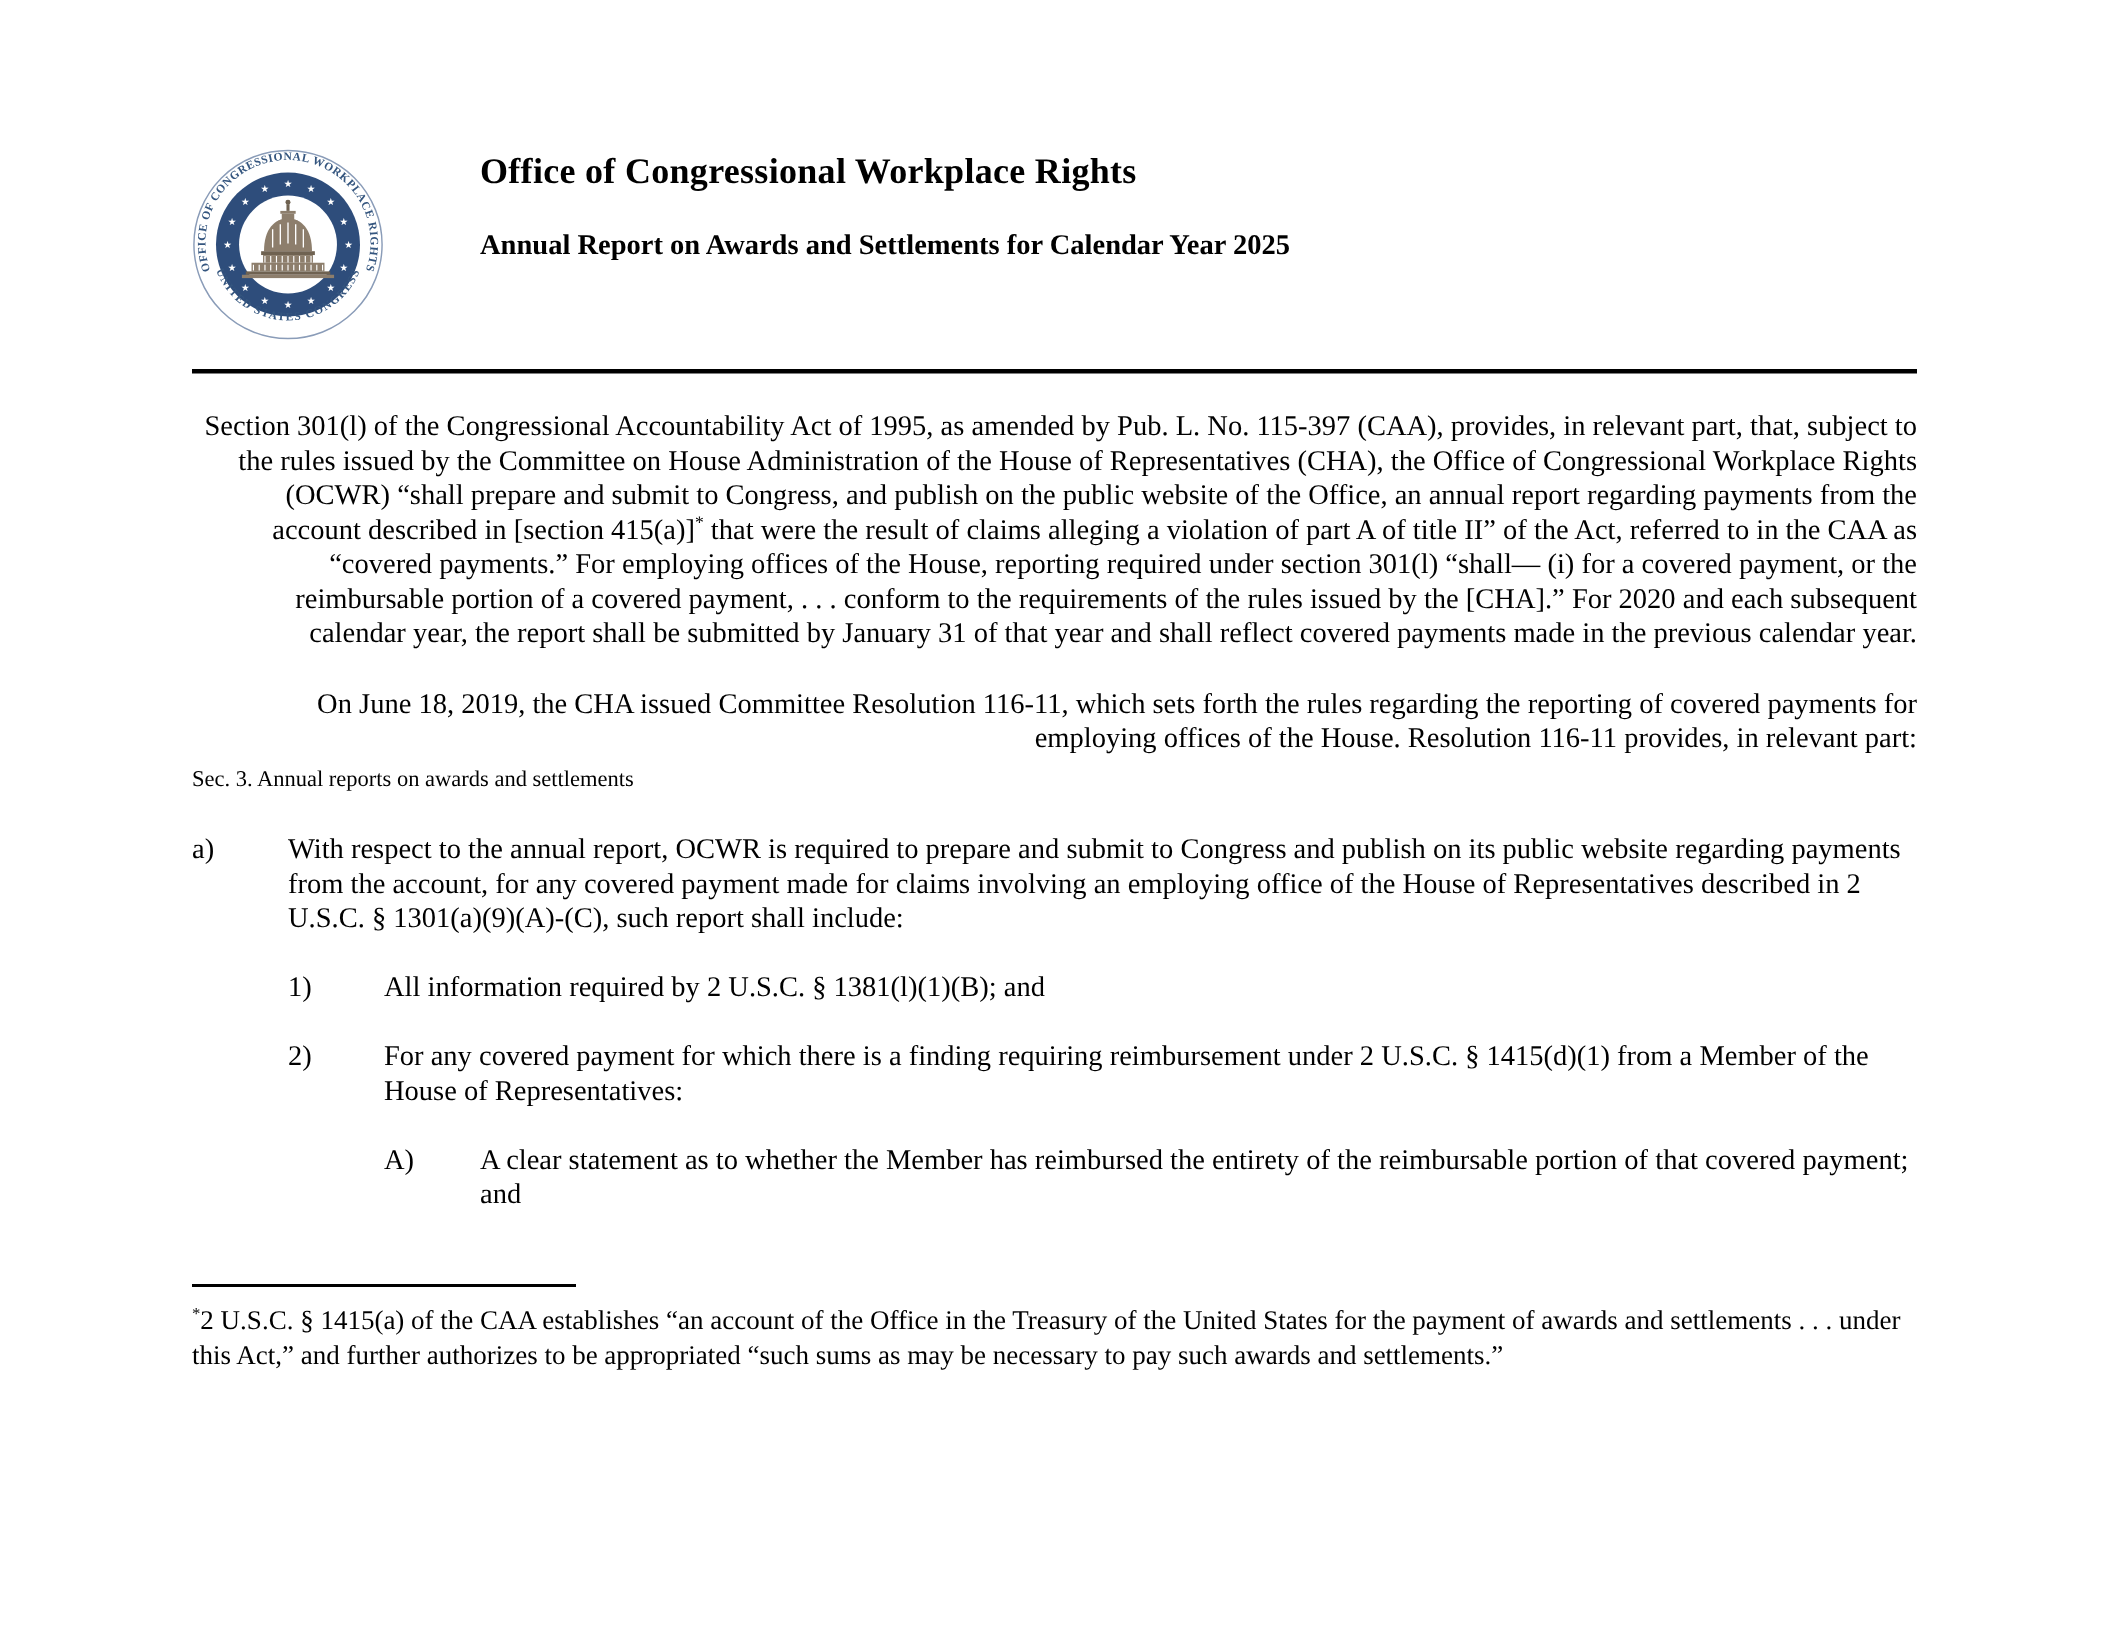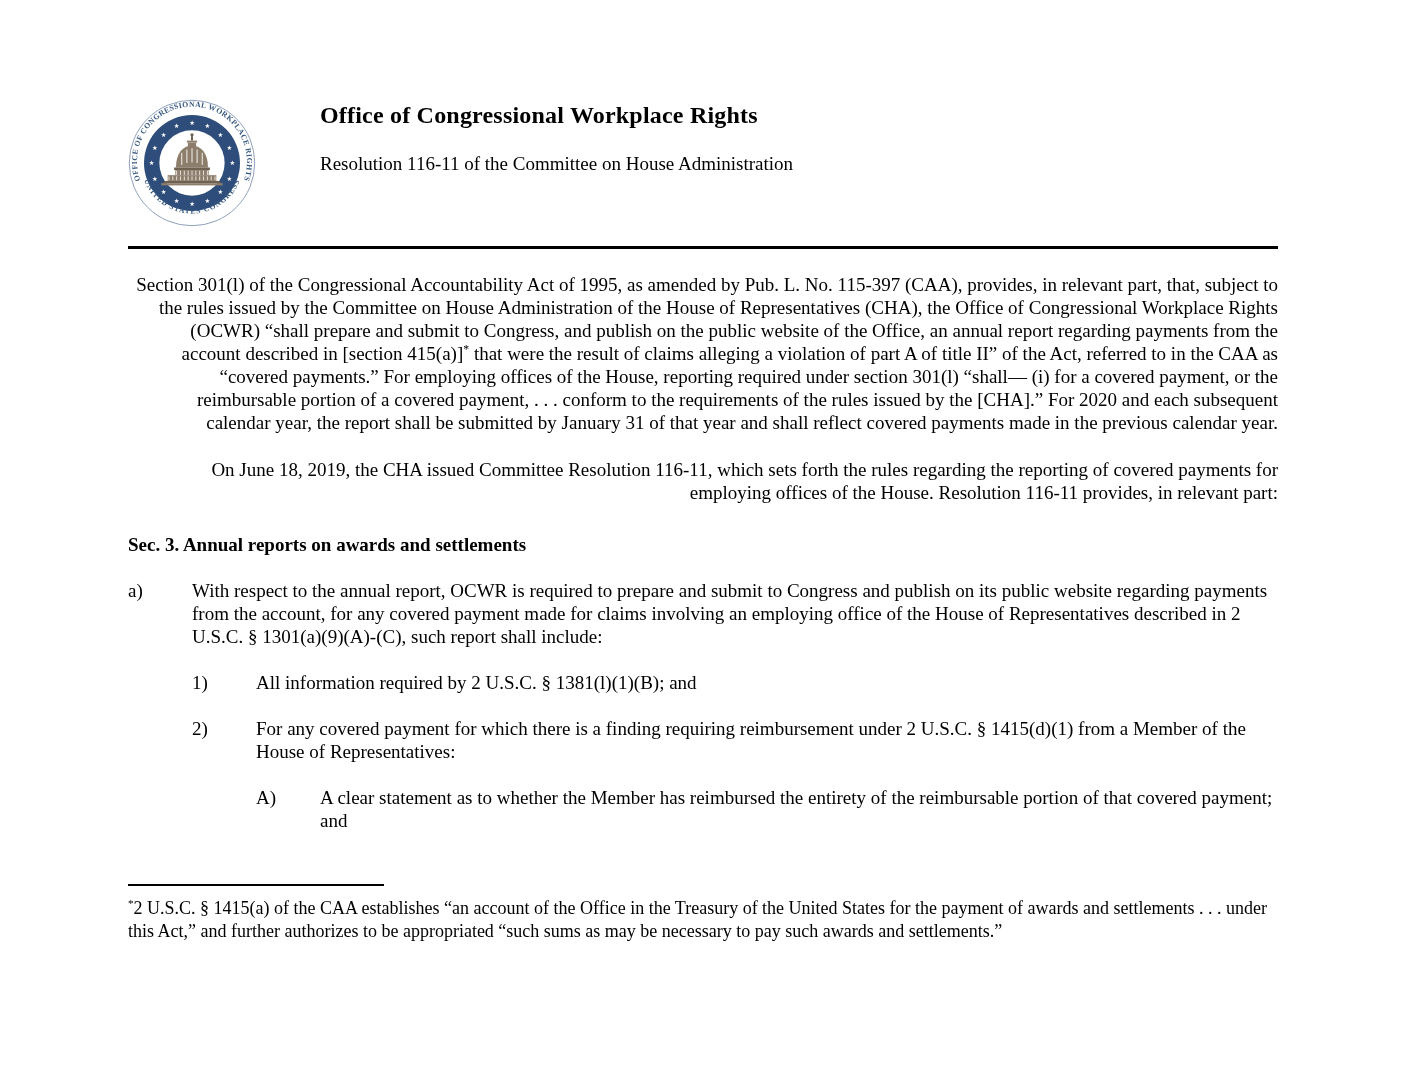--- a/index.html
+++ b/index.html
@@ -16,29 +16,29 @@
   }
   .header { display: flex; margin-top: 97px; }
   .seal-wrap { width: 128px; height: 132px; flex: 0 0 auto; }
   .seal-wrap svg { width: 128px; height: 132px; }
   .header-text { margin-left: 64px; padding-top: 4px; }
   .page-title { font-size: 24px; font-weight: bold; line-height: 28px; letter-spacing: 0.2px; }
   .report-block { margin-top: 23px; font-size: 19px; line-height: 23px; }
   .bold { font-weight: bold; }
   .header-rule { height: 3px; background: #000000; margin-top: 17px; border: none; }
   .para { font-size: 19px; line-height: 23px; margin-top: 24px; text-align: right; }
-  .section-heading { font-size: 19px; line-height: 23px; font-weight: bold; margin-top: 29px; }
+  .section-heading { font-size: 15px; line-height: 23px; font-weight: normal; margin-top: 5px; }
   .li { display: flex; margin-top: 23px; font-size: 19px; line-height: 23px; }
   .li-label { flex: 0 0 64px; }
   .li-body { flex: 1 1 auto; }
   .indent-1 { margin-left: 64px; }
   .indent-2 { margin-left: 128px; }
   sup.fn { font-size: 0.62em; vertical-align: super; line-height: 0; }
   .footnote {
-    position: absolute; left: 128px; top: 884px; width: 1150px;
+    position: absolute; left: 128px; top: 856px; width: 1150px;
     font-size: 18px; line-height: 23px;
   }
   .footnote-rule { width: 256px; height: 2px; background: #000000; margin-bottom: 11px; border: none; }
 </style>
 </head>
 <body>
 
 <div class="content">
 
   <div class="header">
@@ -89,21 +89,21 @@
           <rect x="62" y="119" width="76" height="9" fill="#8d7e6c"></rect>
           <path d="M 64,127 L 64,121 M 70,127 L 70,121 M 76,127 L 76,121 M 82,127 L 82,121 M 88,127 L 88,121 M 94,127 L 94,121 M 100,127 L 100,121 M 106,127 L 106,121 M 112,127 L 112,121 M 118,127 L 118,121 M 124,127 L 124,121 M 130,127 L 130,121 M 136,127 L 136,121" stroke="#ffffff" stroke-width="1.2" fill="none"></path>
           <rect x="56" y="128" width="88" height="3.5" fill="#6f6251"></rect>
           <rect x="52" y="131.5" width="96" height="3.5" fill="#8d7e6c"></rect>
         </g>
       </svg>
     </div>
     <div class="header-text">
       <div class="page-title">Office of Congressional Workplace Rights</div>
       <div class="report-block">
-        <div>Resolution 116-11 of the Committee on House Administration</div>
+        <div class="bold">Annual Report on Awards and Settlements for Calendar Year 2025</div>
       </div>
     </div>
   </div>
 
   <hr class="header-rule">
 
   <p class="para"><span>Section 301(l) of the Congressional Accountability Act of 1995, as amended by Pub. L. No. 115-397 (CAA), provides, in relevant part, that, subject to the rules issued by the Committee on House Administration of the House of Representatives (CHA), the Office of Congressional Workplace Rights (OCWR) “shall prepare and submit to Congress, and publish on the public website of the Office, an annual report regarding payments from the account described in [section 415(a)]</span><sup class="fn">*</sup><span> that were the result of claims alleging a violation of part A of title II” of the Act, referred to in the CAA as “covered payments.” For employing offices of the House, reporting required under section 301(l) “shall— (i) for a covered payment, or the reimbursable portion of a covered payment, . . . conform to the requirements of the rules issued by the [CHA].” For 2020 and each subsequent calendar year, the report shall be submitted by January 31 of that year and shall reflect covered payments made in the previous calendar year.</span></p>
 
   <p class="para">On June 18, 2019, the CHA issued Committee Resolution 116-11, which sets forth the rules regarding the reporting of covered payments for employing offices of the House. Resolution 116-11 provides, in relevant part:</p>
 

